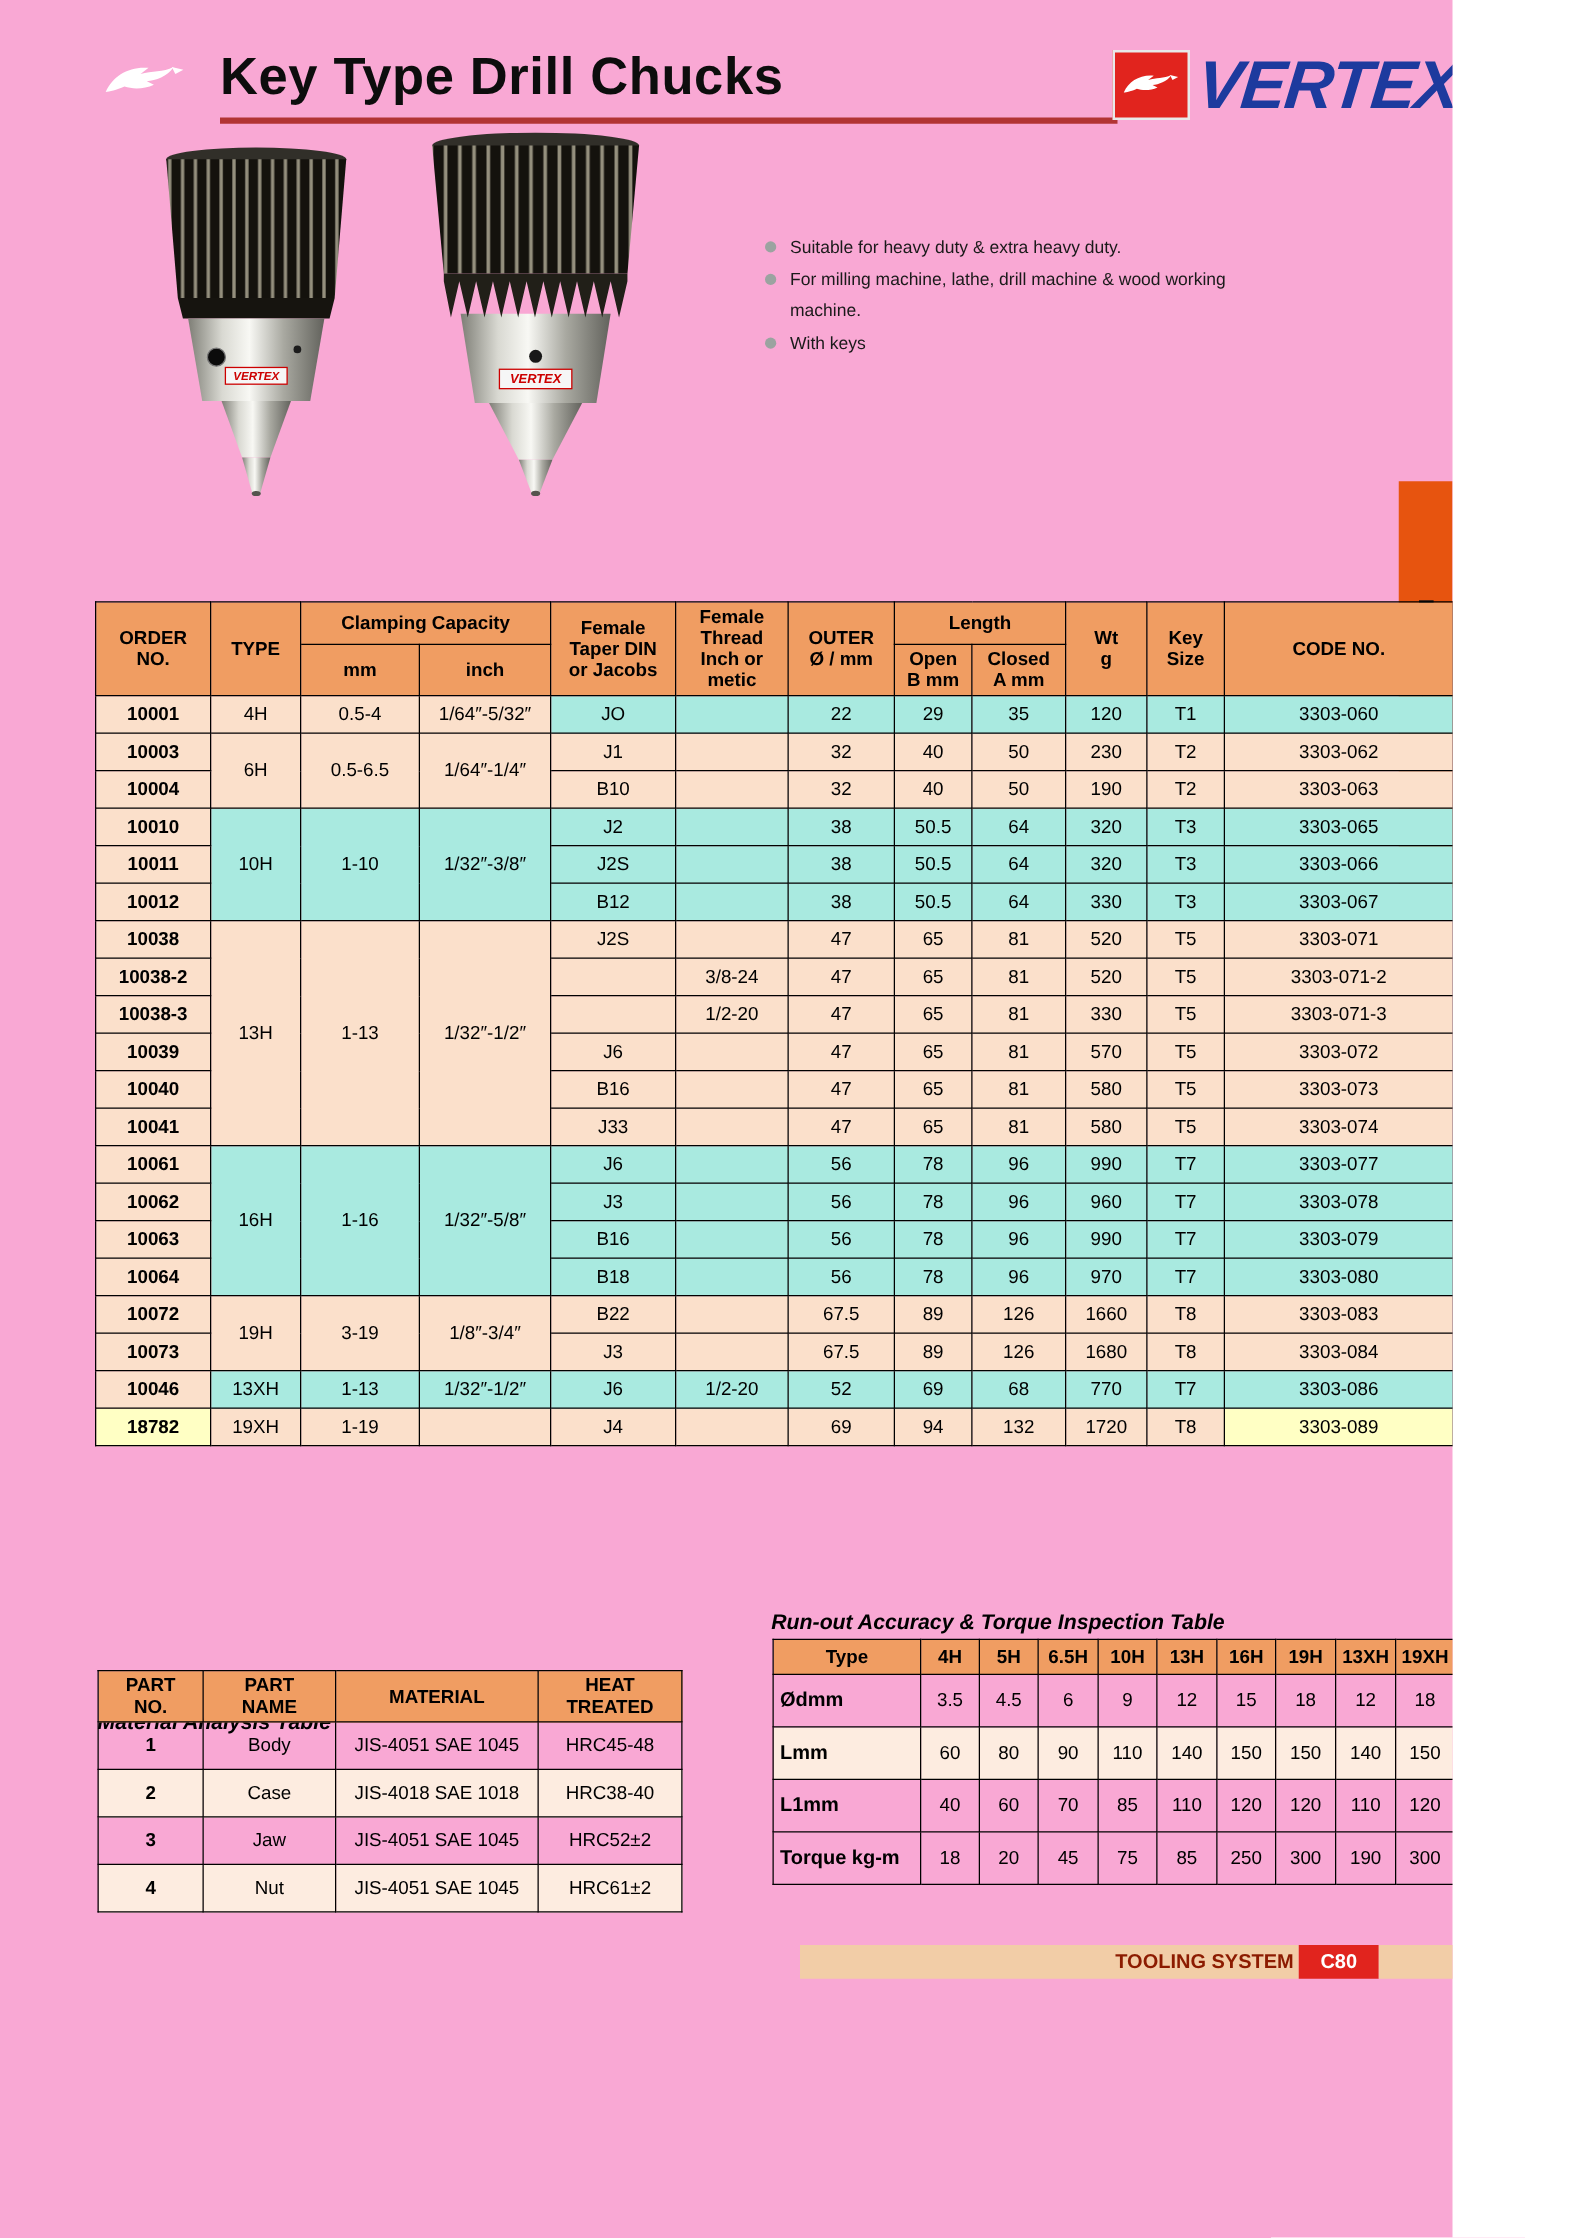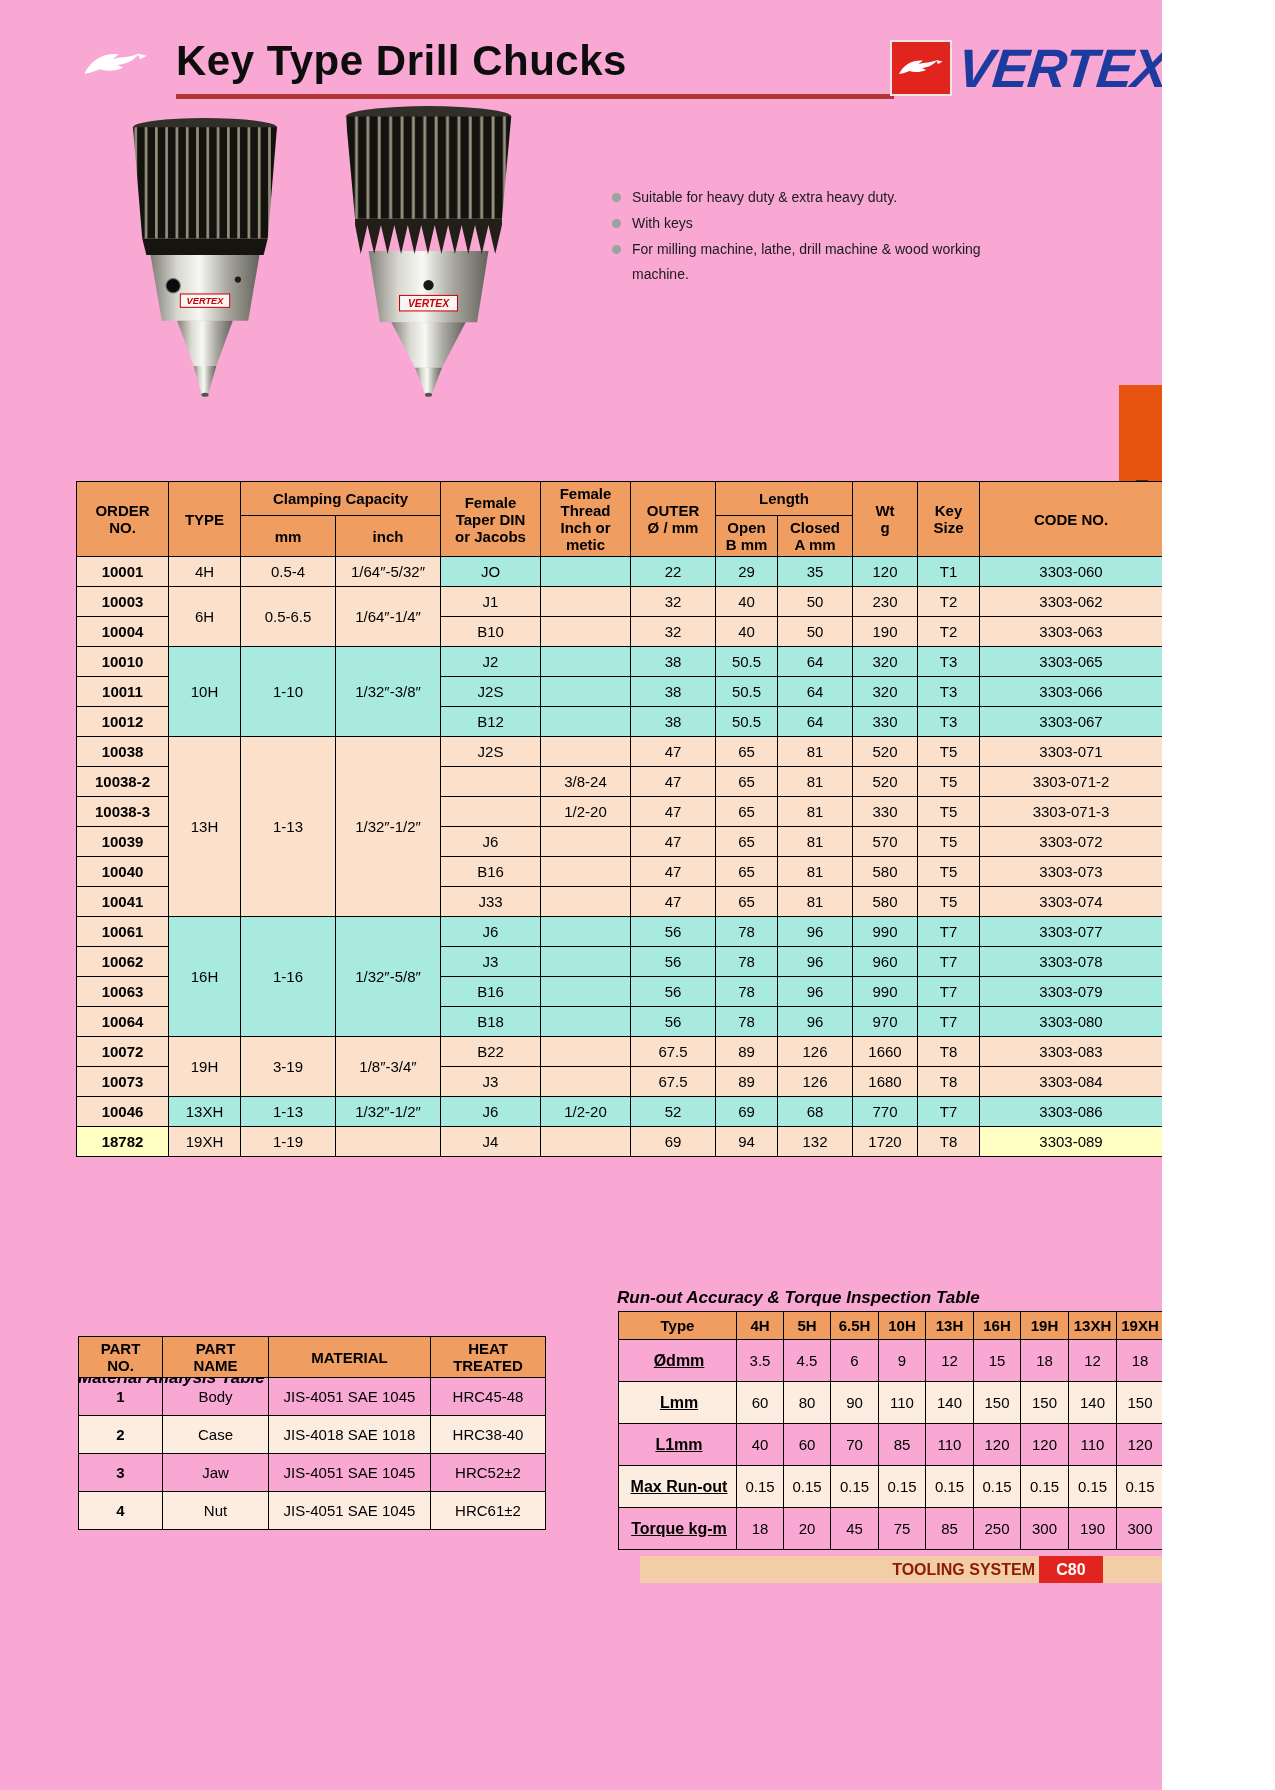--- a/index.html
+++ b/index.html
@@ -52,21 +52,21 @@
   .section-title { position:absolute; font-size:17px; font-weight:700; color:#000;font-style:italic; }
   .mat-title { left:78px; top:1368px; }
   .mat-table { position:absolute; left:78px; top:1336px; width:467px; }
   .mat-table td { height:38px; }
   .mat-table .c-part { font-weight:700; }
 
   .runout-title { left:617px; top:1288px; }
   .runout-table { position:absolute; left:618px; top:1311px; width:545px; }
   .runout-table thead th { height:28px; }
   .runout-table tbody td { height:42px; }
-  .ro-label { text-align:center; padding-left:5px; font-weight:700; font-size:16px;text-decoration:underline; }
+  .ro-label { text-align:left; padding-left:5px; font-weight:700; font-size:16px; }
   .alt { background:#fdece0; }
 
   
   .footer { position:absolute; left:640px; top:1556px; width:523px; height:27px; display:flex; }
   .footer-tan { flex:1; background:var(--footer-tan); display:flex; align-items:center;
     justify-content:flex-end; padding-right:4px; font-weight:700; font-size:16px; color:var(--footer-text); }
   .footer-red { width:64px; background:var(--brand-red); color:#fff; display:flex;
     align-items:center; justify-content:center; font-weight:700; font-size:16px; }
   .footer-tail { width:60px; background:var(--footer-tan); }
 </style>
@@ -149,25 +149,25 @@
     </svg>
   </div>
 
   <ul class="features">
     <li>
         <span class="dot"></span>
         <span>Suitable for heavy duty &amp; extra heavy duty.</span>
       </li>
     <li>
         <span class="dot"></span>
-        <span>With keys</span>
+        <span>For milling machine, lathe, drill machine &amp; wood working machine.</span>
       </li>
     <li>
         <span class="dot"></span>
-        <span>For milling machine, lathe, drill machine &amp; wood working machine.</span>
+        <span>With keys</span>
       </li>
   </ul>
 
   <aside class="side-tab">
     <span>DRILL CHUCK</span>
   </aside>
 
   <table class="main-table">
     <colgroup>
       <col style="width:92px">
@@ -567,32 +567,20 @@
           <td>40</td>
           <td>60</td>
           <td>70</td>
           <td>85</td>
           <td>110</td>
           <td>120</td>
           <td>120</td>
           <td>110</td>
           <td>120</td>
         </tr>
-        <tr class="alt">
-          <td class="ro-label">Max Run-out</td>
-          <td>0.15</td>
-          <td>0.15</td>
-          <td>0.15</td>
-          <td>0.15</td>
-          <td>0.15</td>
-          <td>0.15</td>
-          <td>0.15</td>
-          <td>0.15</td>
-          <td>0.15</td>
-        </tr>
         <tr>
           <td class="ro-label">Torque kg-m</td>
           <td>18</td>
           <td>20</td>
           <td>45</td>
           <td>75</td>
           <td>85</td>
           <td>250</td>
           <td>300</td>
           <td>190</td>

